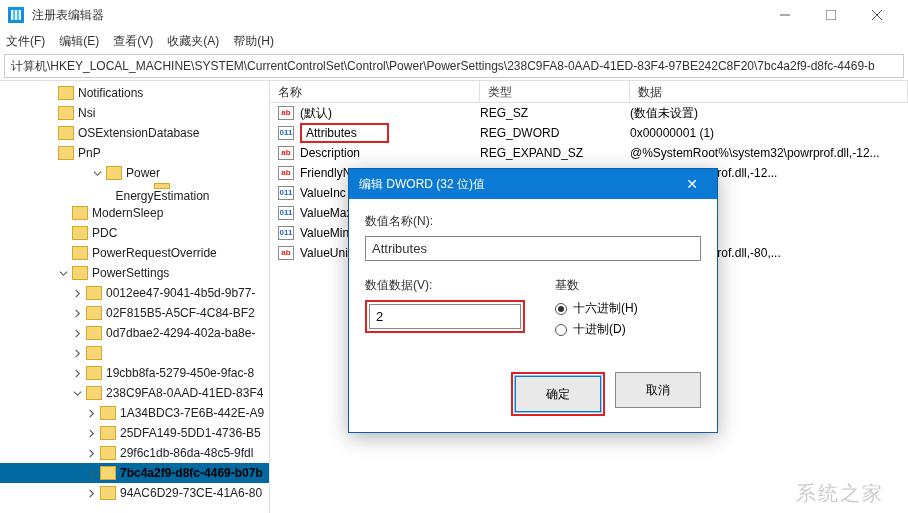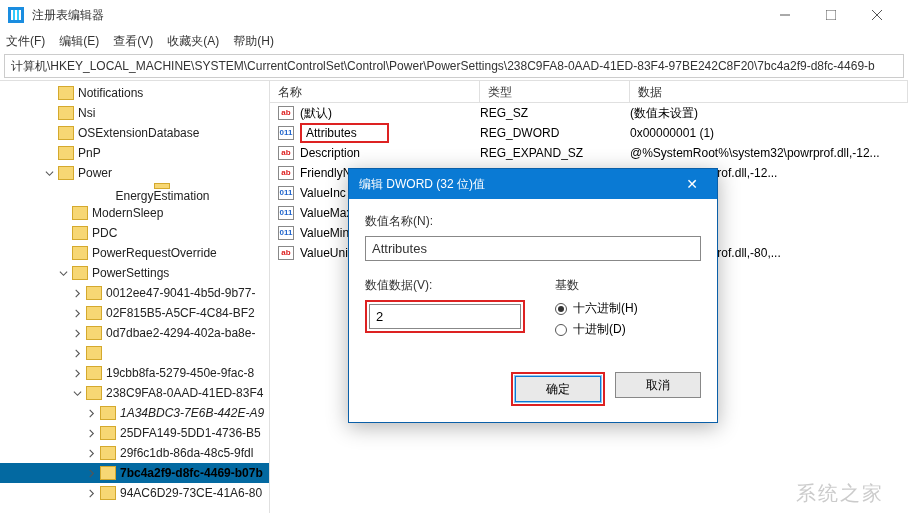--- a/index.html
+++ b/index.html
@@ -48,21 +48,21 @@
 .dlg-input { width:100%; border:1px solid #888; padding:4px 6px; font-size:13px; color:#333; background:#fff;}
 .dlg-row { display:flex; gap:30px; margin-top:16px;}
 .dlg-col { flex:1; }
 .valbox { border:2px solid #dd2222; padding:2px; width:160px;}
 .valbox input { width:100%; border:1px solid #888; padding:4px 6px; font-size:13px;}
 .radio-row { display:flex; align-items:center; gap:6px; margin:4px 0;}
 .radio-row .r { width:12px; height:12px; border:1px solid #555; border-radius:50%; display:inline-flex; align-items:center; justify-content:center;}
 .radio-row .r.on::after { content:""; width:6px; height:6px; background:#333; border-radius:50%;}
 .dlg-btns { display:flex; justify-content:flex-end; gap:10px; margin-top:30px;}
 .okwrap { border:2px solid #dd2222; padding:2px;}
-.btn { width:86px; height:26px; border:1px solid #888; background:#e9e9e9; display:flex; align-items:center; justify-content:center;}
+.btn { width:86px; height:36px; border:1px solid #888; background:#e9e9e9; display:flex; align-items:center; justify-content:center;}
 .btn.primary { border:1px solid #0a7ad4; outline:1px solid #8fc6f0;}
 
 .watermark { position:absolute; right:24px; bottom:6px; color:#999; font-size:20px; opacity:.5; letter-spacing:2px;}
 </style>
 </head>
 <body>
 
 <div class="titlebar">
   <div class="app-icon"></div>
   <div class="title">注册表编辑器</div>
@@ -111,21 +111,21 @@
       <div class="tree-item" style="padding-left: 42px;">
         <span class="tw"></span>
         <span class="fold"></span>
         <span class="label">OSExtensionDatabase</span>
       </div>
       <div class="tree-item" style="padding-left: 42px;">
         <span class="tw"></span>
         <span class="fold"></span>
         <span class="label">PnP</span>
       </div>
-      <div class="tree-item" style="padding-left: 42px;">
+      <div class="tree-item" style="padding-left: 42px; margin-left: 48px;">
         <span class="tw">
           <svg viewBox="0 0 10 10">
             <path d="M1 3 L5 7 L9 3"></path>
           </svg>
         </span>
         <span class="fold"></span>
         <span class="label">Power</span>
       </div>
       <div class="tree-item" style="padding-left: 56px; flex-direction: column;">
         <span class="tw"></span>
@@ -202,21 +202,21 @@
       </div>
       <div class="tree-item" style="padding-left: 70px;">
         <span class="tw">
           <svg viewBox="0 0 10 10">
             <path d="M1 3 L5 7 L9 3"></path>
           </svg>
         </span>
         <span class="fold"></span>
         <span class="label">238C9FA8-0AAD-41ED-83F4</span>
       </div>
-      <div class="tree-item" style="padding-left: 84px; font-style: italic;">
+      <div class="tree-item" style="padding-left: 84px;">
         <span class="tw">
           <svg viewBox="0 0 10 10">
             <path d="M3 1 L7 5 L3 9"></path>
           </svg>
         </span>
         <span class="fold"></span>
         <span class="label">1A34BDC3-7E6B-442E-A9</span>
       </div>
       <div class="tree-item" style="padding-left: 84px;">
         <span class="tw">

